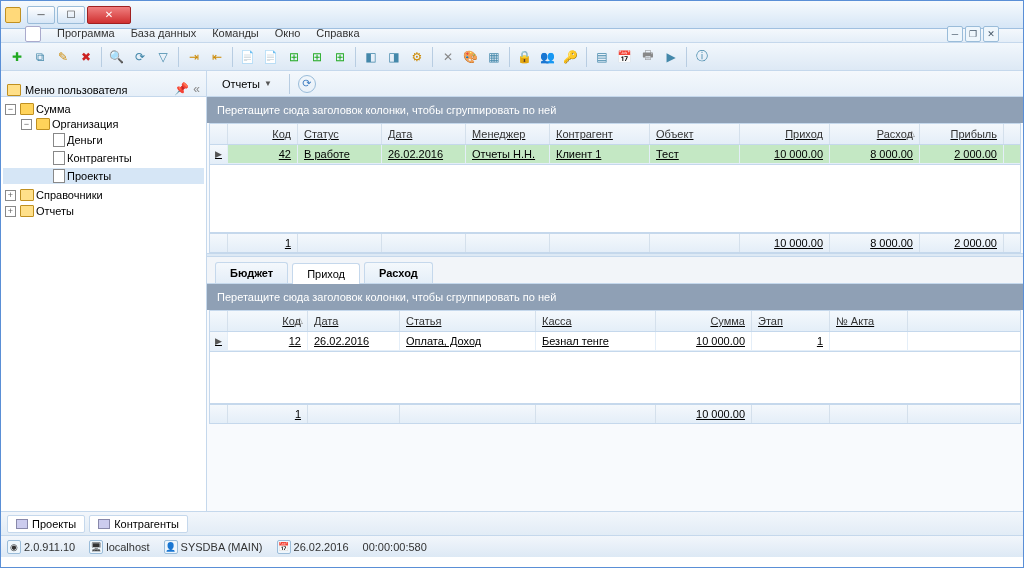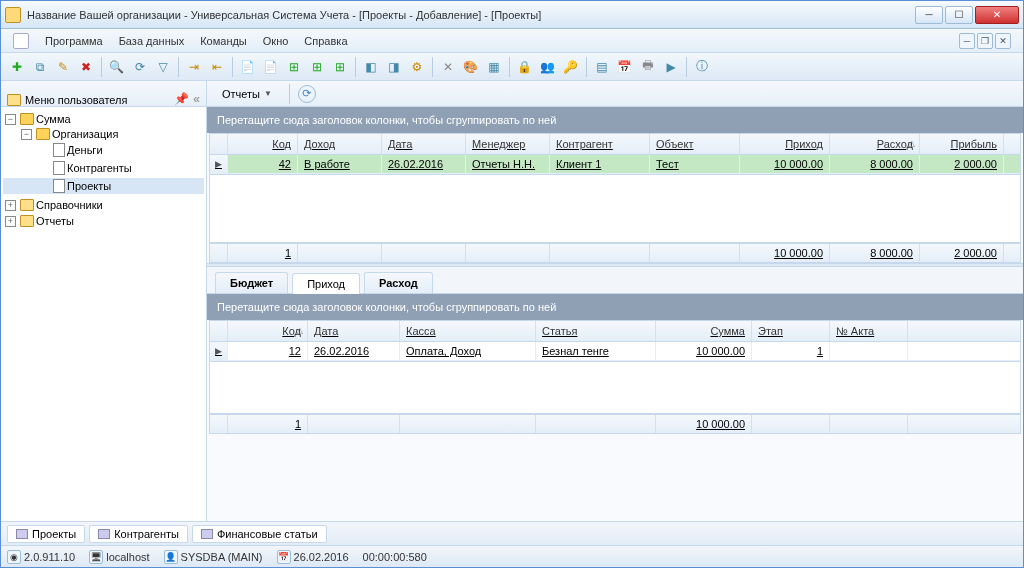--- a/index.html
+++ b/index.html
@@ -3,21 +3,21 @@
 <meta charset="utf-8">
 <style>
   * { box-sizing: border-box; margin: 0; padding: 0; font-family: Tahoma, sans-serif; font-size: 11px; }
   body { background: #fff; width: 1024px; height: 568px; overflow: hidden; border: 1px solid #5a8fd6; }
   .titlebar { height: 28px; background: linear-gradient(#f6fafd,#d6e6f6); border-bottom: 1px solid #a0c0e0; display: flex; align-items: center; padding: 0 4px; }
   .titlebar .appicon { width: 16px; height: 16px; background: #ffd97a; border: 1px solid #c09020; border-radius: 2px; margin-right: 6px; }
   .titlebar .title { flex: 1; color: #333; }
   .winbtns { display: flex; gap: 2px; }
   .winbtn { width: 28px; height: 18px; background: linear-gradient(#fefefe,#d6e6f6); border: 1px solid #9abcd9; border-radius: 2px; display: flex; align-items: center; justify-content: center; font-size: 10px; color: #333; }
   .winbtn.close { background: linear-gradient(#f08080,#d03030); color: #fff; border-color: #a02020; width: 44px; }
-  .menubar { height: 24px; background: linear-gradient(#f4f8fc,#e4eef8); border-bottom: 1px solid #c5d8ec; display: flex; align-items: center; padding: 0 12px; gap: 4px; }
+  .menubar { height: 14px; background: linear-gradient(#f4f8fc,#e4eef8); border-bottom: 1px solid #c5d8ec; display: flex; align-items: flex-end; padding: 0 24px; gap: 4px; }
   .menubar .mico { width: 16px; height: 16px; background: #fff; border: 1px solid #aac; border-radius: 2px; margin-right: 6px; }
   .menubar .mitem { padding: 3px 6px; color: #333; cursor: default; }
   .menubar .mdi { display:flex; gap:2px; }
   .menubar .mdibtn { width:16px; height:16px; border:1px solid #9abcd9; background:#eef6fc; border-radius:2px; display:flex; align-items:center; justify-content:center; font-size:9px; color:#456; }
   .toolbar { height: 28px; background: linear-gradient(#f2f7fc,#dde9f5); border-bottom: 1px solid #c5d8ec; display: flex; align-items: center; padding: 0 6px; gap: 3px; }
   .tbtn { width: 20px; height: 20px; border: 1px solid transparent; border-radius: 2px; display: flex; align-items: center; justify-content: center; font-size: 12px; cursor: default; }
   .tsep { width: 1px; height: 20px; background: #b8cde2; margin: 0 2px; }
   .subbar { height: 26px; background: linear-gradient(#f4f8fc,#e6eff8); border-bottom: 1px solid #c5d8ec; display: flex; align-items: stretch; }
   .subleft { width: 206px; display: flex; align-items: flex-end; padding: 0 6px; gap: 4px; border-right: 1px solid #c5d8ec; }
   .subleft .fico { width: 14px; height: 12px; background: #ffe08a; border: 1px solid #c09020; border-radius: 1px; }
@@ -65,21 +65,20 @@
   .btab .bico { width: 12px; height: 10px; background: #cce; border: 1px solid #88a; }
   .statusbar { height: 22px; background: linear-gradient(#f2f6fb,#dde9f5); border-top: 1px solid #c5d8ec; display: flex; align-items: center; padding: 0 6px; gap: 14px; color: #333; }
   .statusbar .sico { width: 14px; height: 14px; display:inline-flex; align-items:center; justify-content:center; border:1px solid #9abcd9; border-radius:2px; background:#eef6fc; margin-right:3px; font-size:9px; }
   .sitem { display:flex; align-items:center; }
 </style>
 </head>
 <body>
 
 <div class="titlebar">
   <span class="appicon"></span>
-  <span class="title">Название Вашей организации - Универсальная Система Учета - [Проекты - Добавление] - [Проекты]</span>
   <div class="winbtns">
     <div class="winbtn">─</div>
     <div class="winbtn">☐</div>
     <div class="winbtn close">✕</div>
   </div>
 </div>
 
 <div class="menubar">
   <span class="mico"></span>
   <span class="mitem">Программа</span>
@@ -218,21 +217,21 @@
     </ul>
   </div>
 
   <div class="content">
 
     <div class="gridgroup">Перетащите сюда заголовок колонки, чтобы сгруппировать по ней</div>
     <div class="gridwrap">
       <div class="ghead grid1">
         <div></div>
         <div class="numh">Код</div>
-        <div>Доход</div>
+        <div>Статус</div>
         <div>Дата</div>
         <div>Менеджер</div>
         <div>Контрагент</div>
         <div>Объект</div>
         <div class="numh">Приход</div>
         <div class="numh"><span>Расход</span><span class="sorticon">△</span></div>
         <div class="numh">Прибыль</div>
       </div>
       <div class="grow grid1 sel">
         <div class="rowind">▶</div>
@@ -269,22 +268,22 @@
       <div class="tab active">Приход</div>
       <div class="tab">Расход</div>
     </div>
 
     <div class="gridgroup">Перетащите сюда заголовок колонки, чтобы сгруппировать по ней</div>
     <div class="gridwrap">
       <div class="ghead grid2">
         <div></div>
         <div class="numh"><span>Код</span><span class="sorticon">△</span></div>
         <div>Дата</div>
+        <div>Статья</div>
         <div>Касса</div>
-        <div>Статья</div>
         <div class="numh">Сумма</div>
         <div>Этап</div>
         <div>№ Акта</div>
       </div>
       <div class="grow grid2">
         <div class="rowind">▶</div>
         <div class="num">12</div>
         <div>26.02.2016</div>
         <div>Оплата, Доход</div>
         <div>Безнал тенге</div>
@@ -309,24 +308,20 @@
 
 <div class="bottomtabs">
   <div class="btab">
       <span class="bico"></span>
       <span>Проекты</span>
     </div>
   <div class="btab">
       <span class="bico"></span>
       <span>Контрагенты</span>
     </div>
-  <div class="btab">
-      <span class="bico"></span>
-      <span>Финансовые статьи</span>
-    </div>
 </div>
 
 <div class="statusbar">
   <div class="sitem">
       <span class="sico">◉</span>
       <span>2.0.911.10</span>
     </div>
   <div class="sitem">
       <span class="sico">🖥</span>
       <span>localhost</span>

